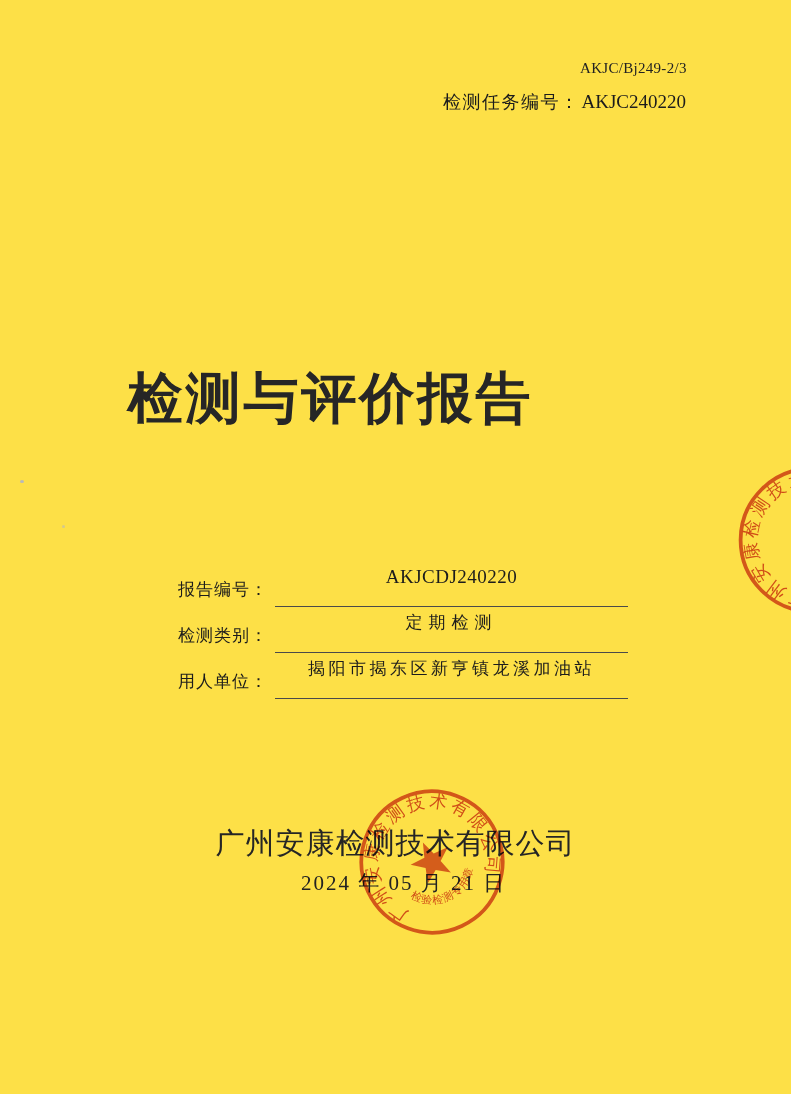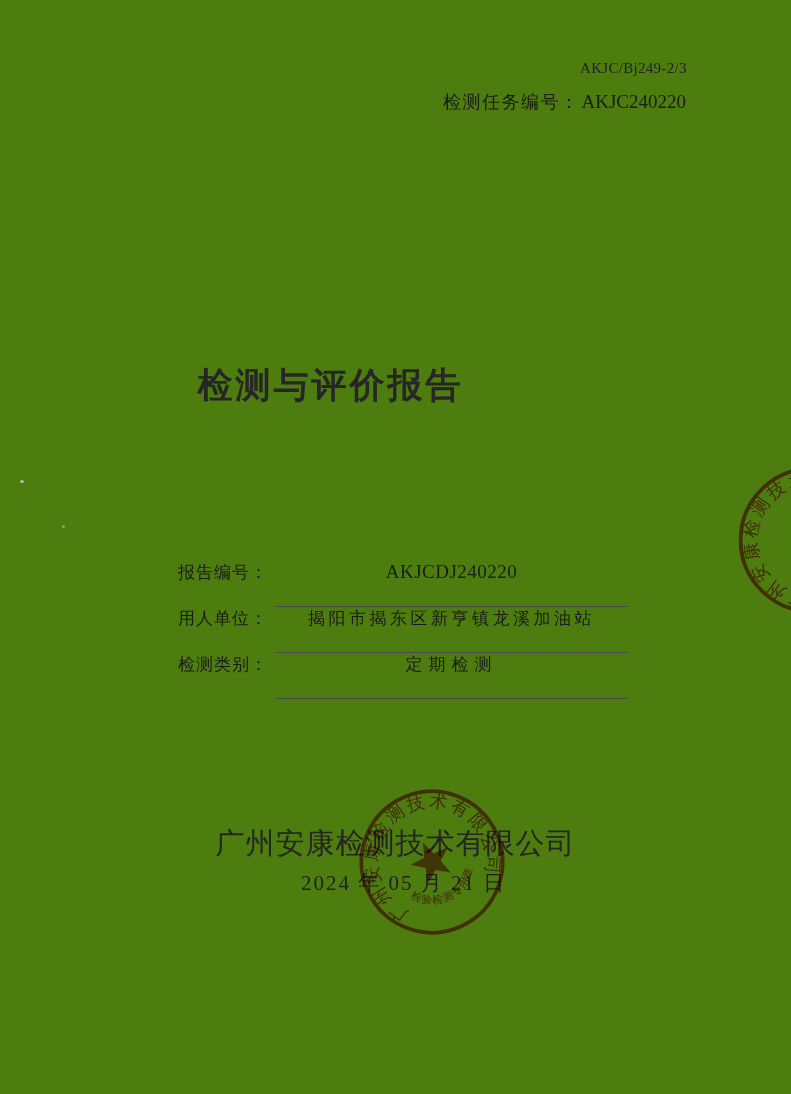--- a/index.html
+++ b/index.html
@@ -5,50 +5,50 @@
   html, body { margin: 0; padding: 0; }
   body {
     width: 791px; height: 1094px;
     background: #f4f4f3;
     font-family: "Liberation Serif", "DejaVu Serif", serif;
     color: #1f1f1f;
   }
   .page {
     position: relative;
     width: 791px; height: 1094px;
-    background: #4d7c0f;
+    background: #fde047;
     overflow: hidden;
   }
 
   
   .doc-code {
     position: absolute; top: 60px; left: 580px;
     font-size: 15px; letter-spacing: 0.3px; color: #222;
   }
   .task-line {
     position: absolute; top: 90px; left: 443px;
     font-size: 18px; color: #1c1c1c; white-space: nowrap;
   }
   .task-line .cjk { letter-spacing: 1.5px; }
   .task-line .num { font-size: 19px; margin-left: 2px; }
 
   
   .title {
     position: absolute; top: 362px; left: 0; width: 661px;
     text-align: center;
-    font-size: 35px; font-weight: bold;
+    font-size: 55px; font-weight: bold;
     letter-spacing: 3px; color: #262626;
   }
 
   
   .form {
     position: absolute; top: 561px; left: 178px; width: 450px;
   }
   .form-row {
-    display: flex; 
+    display: flex; align-items: flex-end;
     height: 46px;
   }
   .form-label {
     width: 97px; flex: 0 0 97px;
     font-size: 17px; letter-spacing: 1px;
     padding-bottom: 6px; color: #1c1c1c; white-space: nowrap;
   }
   .form-value {
     width: 353px; flex: 0 0 353px;
     border-bottom: 1.5px solid #4a4a4a;
@@ -115,26 +115,26 @@
   </div>
 
   <div class="title">检测与评价报告</div>
 
   <div class="form">
     <div class="form-row">
       <div class="form-label">报告编号：</div>
       <div class="form-value latin">AKJCDJ240220</div>
     </div>
     <div class="form-row">
+      <div class="form-label">检测类别：</div>
+      <div class="form-value cjk-xwide">定期检测</div>
+    </div>
+    <div class="form-row">
       <div class="form-label">用人单位：</div>
       <div class="form-value cjk-wide">揭阳市揭东区新亨镇龙溪加油站</div>
-    </div>
-    <div class="form-row">
-      <div class="form-label">检测类别：</div>
-      <div class="form-value cjk-xwide">定期检测</div>
     </div>
   </div>
 
   <div class="company">广州安康检测技术有限公司</div>
 
   <div class="date-line">2024 年 05 月 21 日</div>
 
   <div class="stamp stamp-main">
     <svg viewBox="0 0 200 200">
       <defs>

